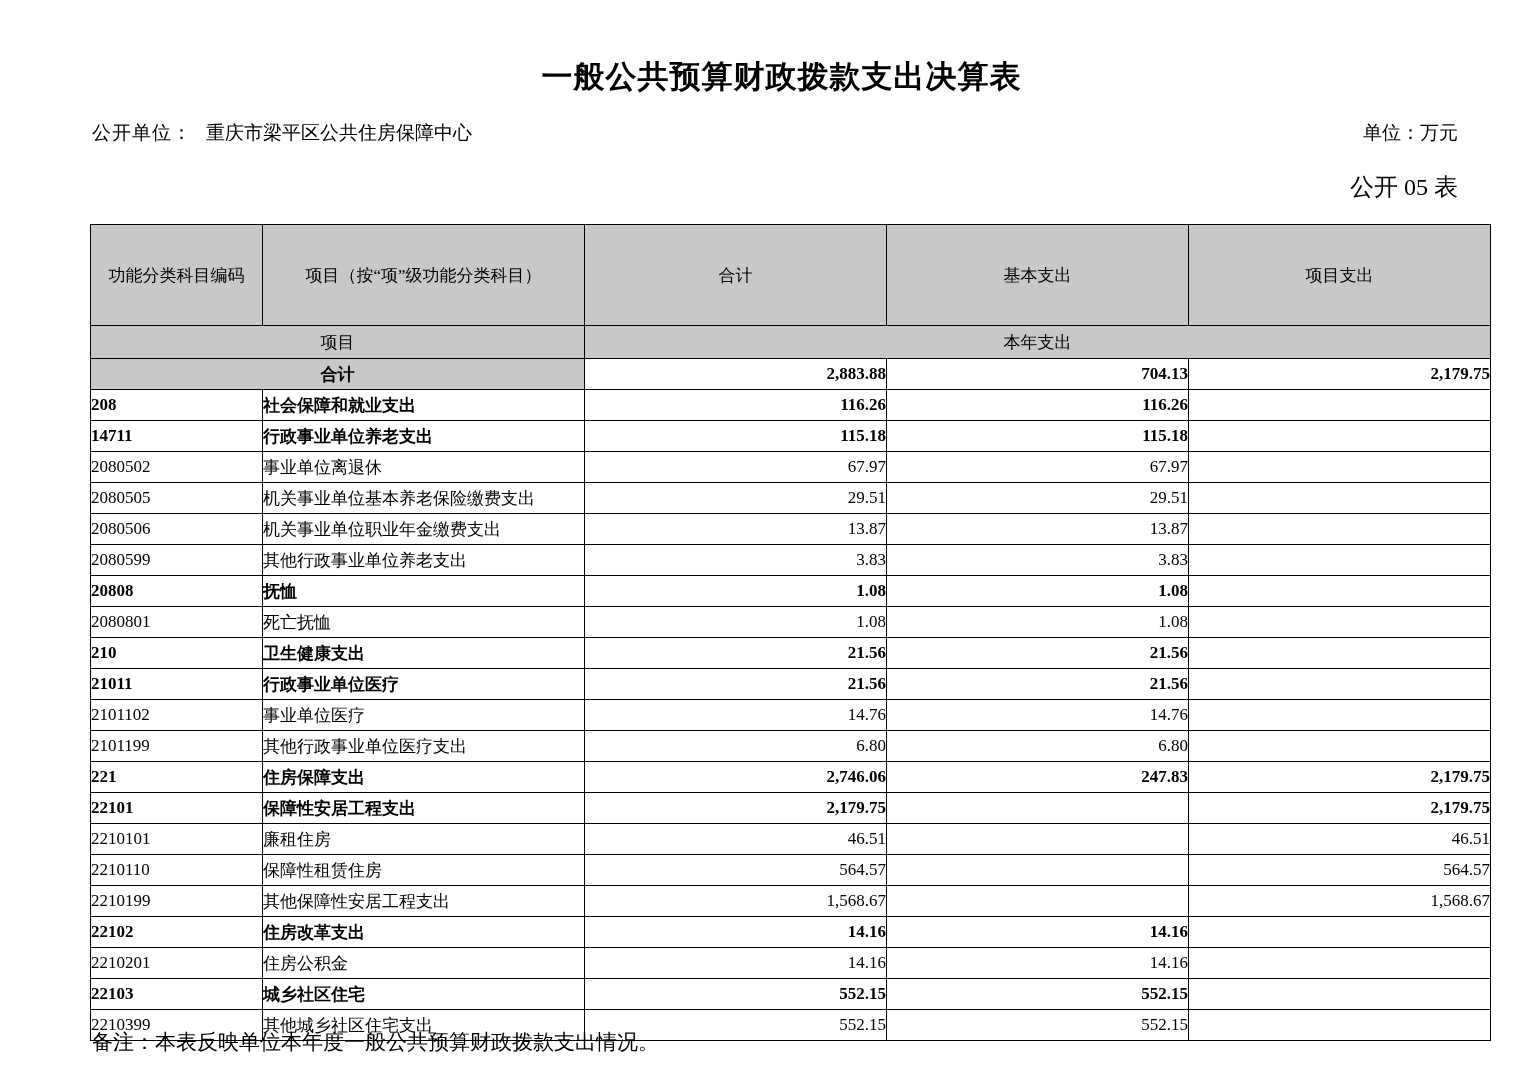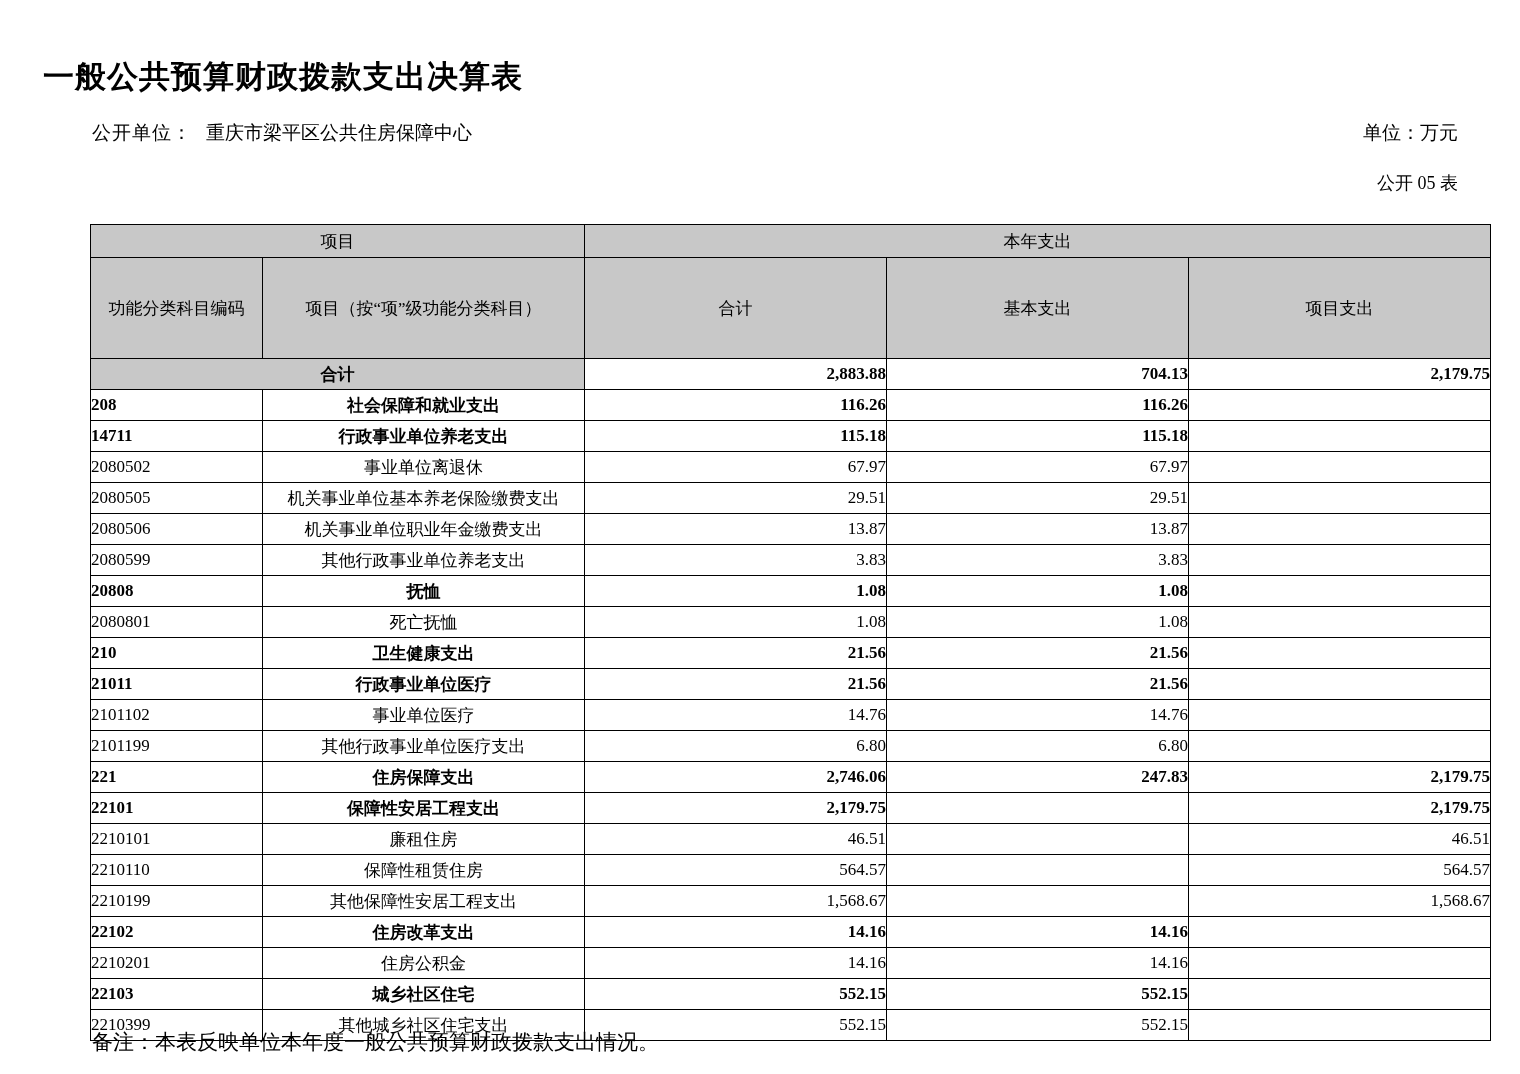--- a/index.html
+++ b/index.html
@@ -15,33 +15,33 @@
     position: relative;
     overflow: hidden;
   }
   .page {
     position: relative;
     width: 1520px;
     height: 1074px;
     box-sizing: border-box;
   }
   .doc-title {
-    text-align: left;
+    text-align: center;
     font-size: 31px;
     font-weight: bold;
     letter-spacing: 1px;
     margin-top: 56px;
     font-family: Liberation Mono, monospace;
     padding-left: 43px;
   }
   .meta-right-1 {
     position: absolute;
     right: 62px;
     top: 115px;
-    font-size: 18px;
+    font-size: 24px;
   }
   .meta-row {
     position: relative;
     margin-top: 22px;
     height: 26px;
   }
   .meta-left {
     position: absolute;
     left: 92px;
     top: 0;
@@ -90,21 +90,21 @@
     height: 100px;
   }
   td.code {
     padding-left: 8px;
     height: 30px;
     text-align: left;
   }
   td.name {
     padding-left: 10px;
     height: 30px;
-    text-align: center;
+    text-align: left;
   }
   td.num {
     padding-right: 12px;
     height: 30px;
     text-align: right;
   }
   tr.bold td {
     font-weight: bold;
   }
   tr.totalrow td {
@@ -140,29 +140,29 @@
   <table class="main">
     <colgroup>
       <col style="width:172px">
       <col style="width:322px">
       <col style="width:302px">
       <col style="width:302px">
       <col style="width:302px">
     </colgroup>
     <thead>
       <tr>
-        <th class="hdr" colspan="2">项目</th>
-        <th class="hdr" colspan="3">本年支出</th>
-      </tr>
-      <tr>
         <th class="hdr2">功能分类科目编码</th>
         <th class="hdr2">项目（按“项”级功能分类科目）</th>
         <th class="hdr2">合计</th>
         <th class="hdr2">基本支出</th>
         <th class="hdr2">项目支出</th>
+      </tr>
+      <tr>
+        <th class="hdr" colspan="2">项目</th>
+        <th class="hdr" colspan="3">本年支出</th>
       </tr>
     </thead>
     <tbody>
       <tr class="totalrow">
         <td class="total-label" colspan="2" style="background:#c8c8c8">合计</td>
         <td class="num">2,883.88</td>
         <td class="num">704.13</td>
         <td class="num">2,179.75</td>
       </tr>
       <tr class="bold">

